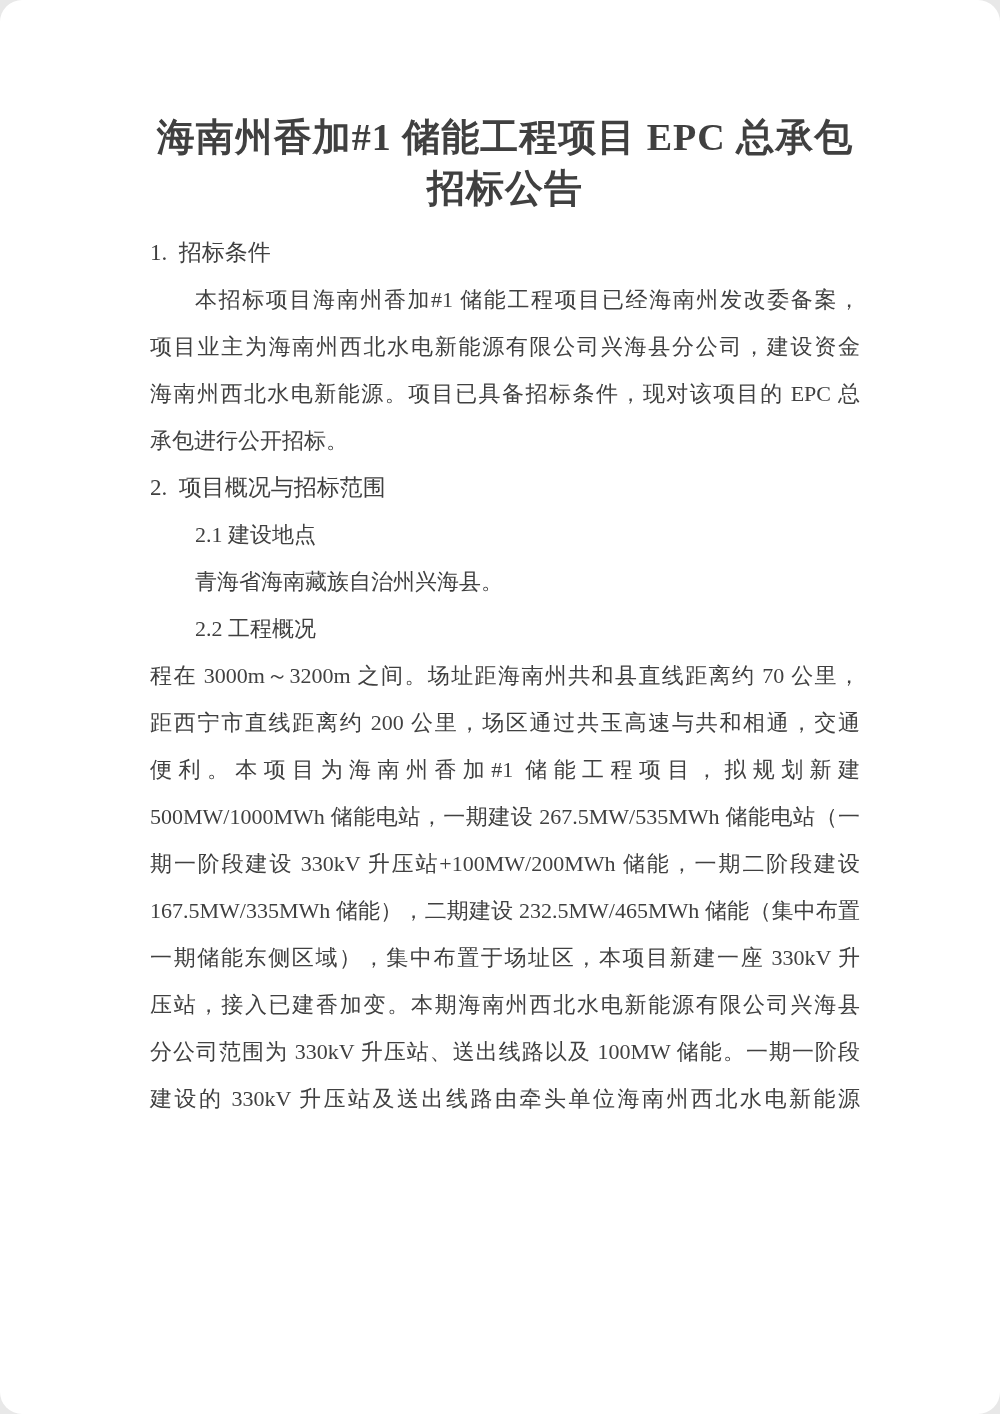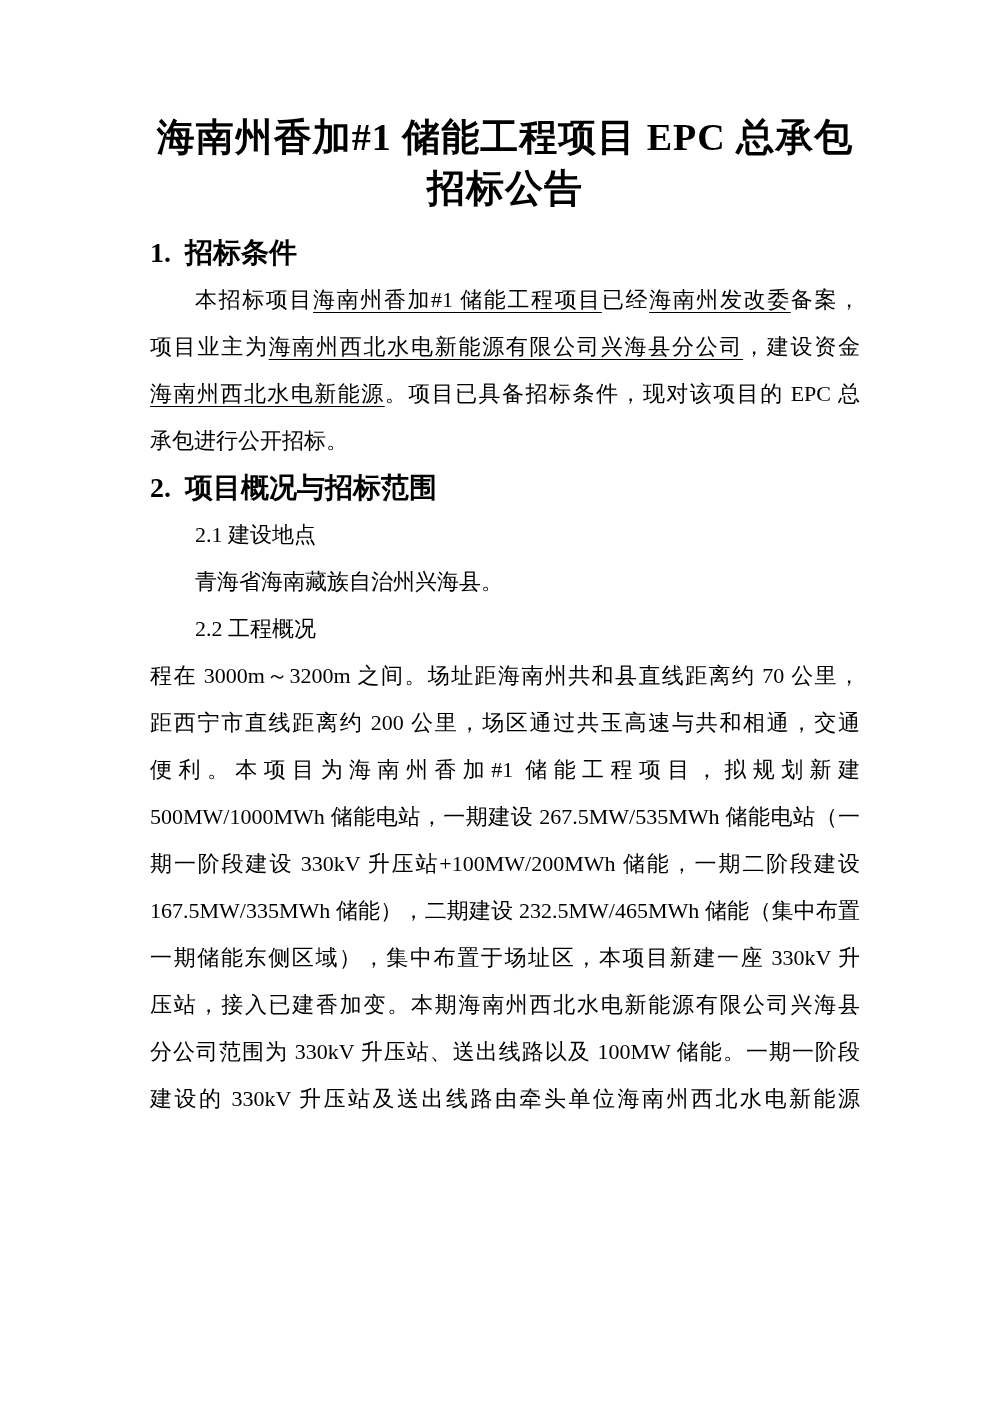--- a/index.html
+++ b/index.html
@@ -1,58 +1,58 @@
 <!DOCTYPE html>
 <html lang="zh"><head>
 <meta charset="utf-8">
 <style>
   html,body{margin:0;padding:0;background:#e8e8e8;}
   .page{
     position:relative;
     width:1000px;height:1414px;
     margin:0 auto;
     background:#ffffff;
-    color:#000000;
+    color:#404040;
     font-family:"Liberation Serif","DejaVu Serif",serif;
     overflow:hidden;
+    border-radius:22px;
   }
   .content{
     position:absolute;
     left:150px;top:112px;
     width:710px;
   }
   .doc-title{
     font-size:38px;
     font-weight:bold;
     line-height:51px;
     text-align:center;
     letter-spacing:1px;
     margin:0 0 15px 0;
   }
   .heading{
-    font-size:28px;
-    font-weight:bold;
+    font-size:23px;
+    font-weight:normal;
     line-height:47px;
     white-space:pre-wrap;
   }
   .subline{
     font-size:22px;
     line-height:47px;
     padding-left:45px;
   }
   .line{
     font-size:22px;
     line-height:47px;
     text-align:justify;
   }
   .line.just{ text-align-last:justify; }
   .line.plain{ text-align:left; text-align-last:left; }
   .line.indent{ text-indent:45px; }
   .u{
-    text-decoration:underline;
     text-underline-offset:5px;
     text-decoration-thickness:1px;
   }
 </style>
 </head>
 <body>
 
 <div class="page">
   <div class="content">
     <div class="doc-title">

